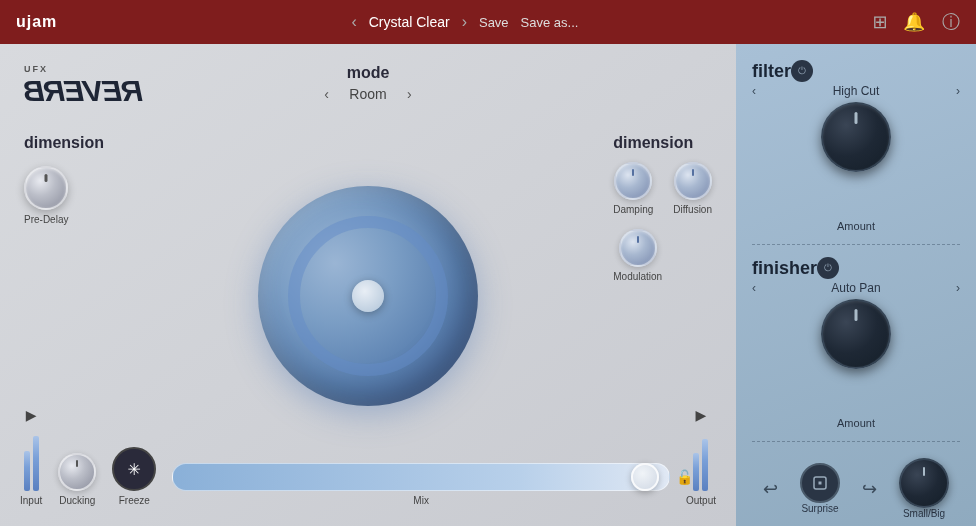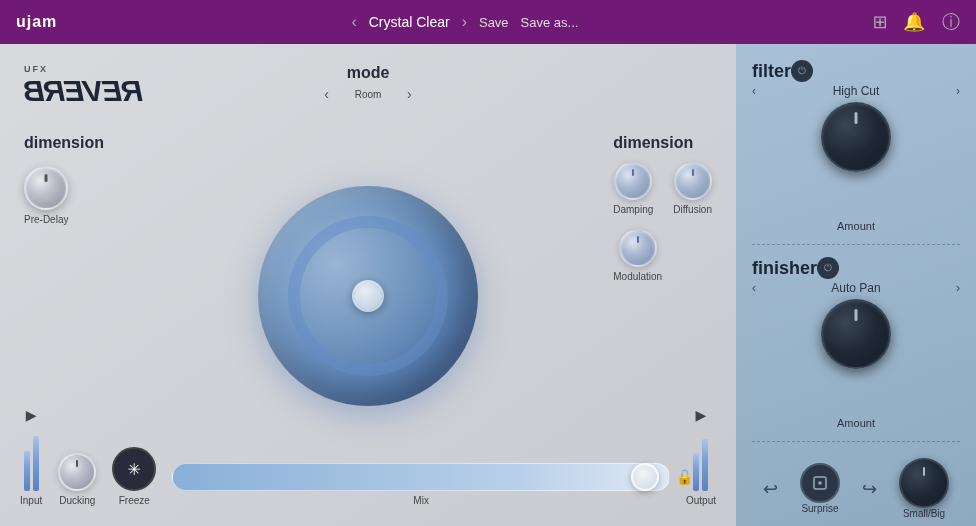--- a/index.html
+++ b/index.html
@@ -8,21 +8,21 @@
       height: 526px;
       font-family: 'Helvetica Neue', Arial, sans-serif;
       background: #1a1a2e;
       overflow: hidden;
     }
 
     
     .topbar {
       display: flex;
       align-items: center;
-      background: #701a75;
+      background: #7f1d1d;
       height: 44px;
       padding: 0 16px;
       gap: 20px;
     }
     .topbar-brand {
       font-weight: 700;
       color: #fff;
       font-size: 16px;
       letter-spacing: 1px;
     }
@@ -111,21 +111,21 @@
       gap: 14px;
     }
     .mode-arrow {
       color: #555;
       font-size: 14px;
       cursor: pointer;
       background: none;
       border: none;
     }
     .mode-value {
-      font-size: 10px;
+      font-size: 14px;
       color: #444;
       min-width: 50px;
       text-align: center;
     }
 
     
     .reverb-sphere-container {
       position: absolute;
       top: 50%;
       left: 50%;

